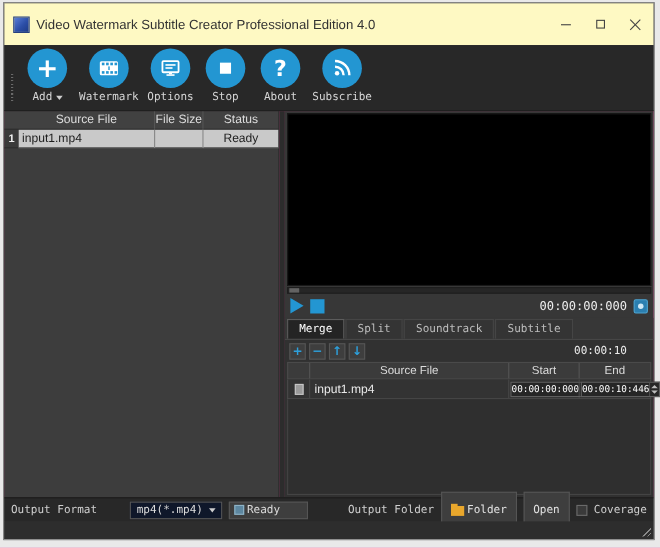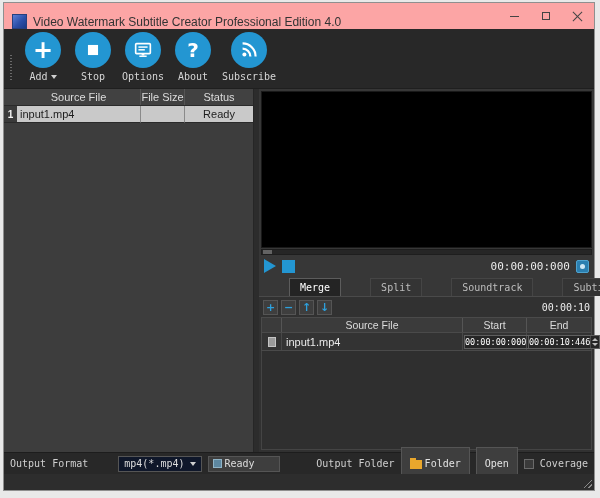--- a/index.html
+++ b/index.html
@@ -3,21 +3,21 @@
 <meta charset="utf-8">
 <style>
   * { margin:0; padding:0; box-sizing:border-box; }
   html,body { width:600px; height:498px; }
   body { background:#e9e9e9; font-family:"Liberation Sans", sans-serif; position:relative; overflow:hidden; }
 
   .window { position:absolute; left:3px; top:2px; width:592px; height:489px;
             border:1px solid #8f8f8f; background:#303030; display:flex; flex-direction:column; }
 
   
-  .titlebar { height:26px; background:#fca5a5; display:flex; align-items:flex-end; flex:0 0 auto; }
+  .titlebar { height:38px; background:#fef9c3; display:flex; align-items:center; flex:0 0 auto; }
   .app-icon { width:15px; height:15px; margin:0 6px 0 8px;
               background:linear-gradient(135deg,#5b7fd6 0%,#2c4fa8 55%,#1d3a86 100%);
               border:1px solid #26407f; }
   .title-text { font-size:12px; color:#333; }
   .win-controls { margin-left:auto; display:flex; height:100%; }
   .win-btn { width:32px; height:100%; display:flex; align-items:center; justify-content:center; }
   .glyph-min { width:9px; height:1px; background:#444; }
   .glyph-max { width:8px; height:8px; border:1px solid #444; }
   .glyph-close { position:relative; width:10px; height:10px; }
   .glyph-close::before,.glyph-close::after { content:""; position:absolute; left:4px; top:-1px;
@@ -75,29 +75,29 @@
   .time-text { font-family:"DejaVu Sans Mono", monospace; font-size:11px; color:#ececec; }
   .snapshot-ic { width:13px; height:13px; border-radius:2px; background:#2b7fb0; border:1px solid #4ea3cf;
                  position:relative; }
   .snapshot-ic::after { content:""; position:absolute; left:3px; top:3px; width:5px; height:5px;
                  border-radius:50%; background:#cfe8f5; }
 
   
   .tabbar { height:19px; display:flex; align-items:flex-end; padding-left:2px; background:#373737; gap:1px; }
   .tab { height:18px; padding:0 10px; display:flex; align-items:center;
          font-family:"DejaVu Sans Mono", monospace; font-size:10px; color:#bdbdbd;
-         background:#343434; border:1px solid #454545; border-bottom:none;margin-left:28px; }
+         background:#343434; border:1px solid #454545; border-bottom:none; }
   .tab.active { background:#242424; color:#ffffff; border-color:#5c5c5c; }
 
   .tab-content { flex:1; display:flex; flex-direction:column; background:#313131; border-top:1px solid #4a4a4a; min-height:0; }
   .mini-toolbar { height:20px; display:flex; align-items:center; gap:3px; padding:0 4px; }
   .sq-btn { width:15px; height:15px; background:#3e3e3e; border:1px solid #555; color:#2da0dc;
             font-family:"DejaVu Sans", sans-serif; font-weight:bold; font-size:11px; line-height:13px;
             text-align:center; }
-  .duration-text { font-family:"DejaVu Sans Mono", monospace; font-size:10px; color:#ececec; margin-right:0; }
+  .duration-text { font-family:"DejaVu Sans Mono", monospace; font-size:10px; color:#ececec; margin-right:20px; }
 
   .mtable { margin:0 2px; display:flex; flex-direction:column; }
   .mtable-header { display:flex; height:16px; background:#3b3b3b; color:#dcdcdc; font-size:10.5px;
                    border:1px solid #4a4a4a; }
   .mtable-header > div { display:flex; align-items:center; justify-content:center; border-right:1px solid #555; }
   .mcol-icon { width:20px; }
   .mcol-src { flex:1; }
   .mcol-start { width:64px; }
   .mcol-end { width:64px; border-right:none !important; }
   .mtable-row { display:flex; height:18px; background:#333; border:1px solid #4a4a4a; border-top:none; }
@@ -164,45 +164,64 @@
     <div class="tool-btn">
       <div class="circle">
           <span class="txt-ic">+</span>
         </div>
       <div class="tool-label">
           <span>Add</span>
           <span class="caret-down"></span>
         </div>
     </div>
 
-
-
-    <div class="tool-btn">
+    <div class="tool-btn wide">
       <div class="circle">
         <svg width="22" height="22" viewBox="0 0 24 24">
-          <rect x="6.5" y="6.5" width="11" height="11" fill="#fff"></rect>
+          <rect x="3" y="5" width="18" height="14" rx="1.5" fill="#fff"></rect>
+          <rect x="5" y="6.5" width="2.6" height="2.6" fill="#2396d2"></rect>
+            <rect x="9.2" y="6.5" width="2.6" height="2.6" fill="#2396d2"></rect>
+            <rect x="13.4" y="6.5" width="2.6" height="2.6" fill="#2396d2"></rect>
+            <rect x="17.6" y="6.5" width="2.6" height="2.6" fill="#2396d2"></rect>
+          <rect x="5" y="14.9" width="2.6" height="2.6" fill="#2396d2"></rect>
+            <rect x="9.2" y="14.9" width="2.6" height="2.6" fill="#2396d2"></rect>
+            <rect x="13.4" y="14.9" width="2.6" height="2.6" fill="#2396d2"></rect>
+            <rect x="17.6" y="14.9" width="2.6" height="2.6" fill="#2396d2"></rect>
+          <rect x="11.4" y="10.2" width="1.4" height="3.6" fill="#2396d2"></rect>
         </svg>
       </div>
       <div class="tool-label">
-          <span>Stop</span>
-        </div>
-    </div>
+          <span>Watermark</span>
+        </div>
+    </div>
+
 
     <div class="tool-btn">
       <div class="circle">
         <svg width="22" height="22" viewBox="0 0 24 24">
           <rect x="4" y="5" width="16" height="11" rx="1" fill="none" stroke="#fff" stroke-width="1.8"></rect>
           <rect x="7" y="8" width="10" height="1.6" fill="#fff"></rect>
           <rect x="7" y="11" width="7" height="1.6" fill="#fff"></rect>
           <rect x="10.5" y="16" width="3" height="2" fill="#fff"></rect>
           <rect x="8" y="18" width="8" height="1.6" fill="#fff"></rect>
         </svg>
       </div>
       <div class="tool-label">
           <span>Options</span>
+        </div>
+    </div>
+
+    <div class="tool-btn">
+      <div class="circle">
+        <svg width="22" height="22" viewBox="0 0 24 24">
+          <rect x="6.5" y="6.5" width="11" height="11" fill="#fff"></rect>
+        </svg>
+      </div>
+      <div class="tool-label">
+          <span>Stop</span>
         </div>
     </div>
 
     <div class="tool-btn">
       <div class="circle">
           <span class="txt-ic" style="font-size:20px;">?</span>
         </div>
       <div class="tool-label">
           <span>About</span>
         </div>

